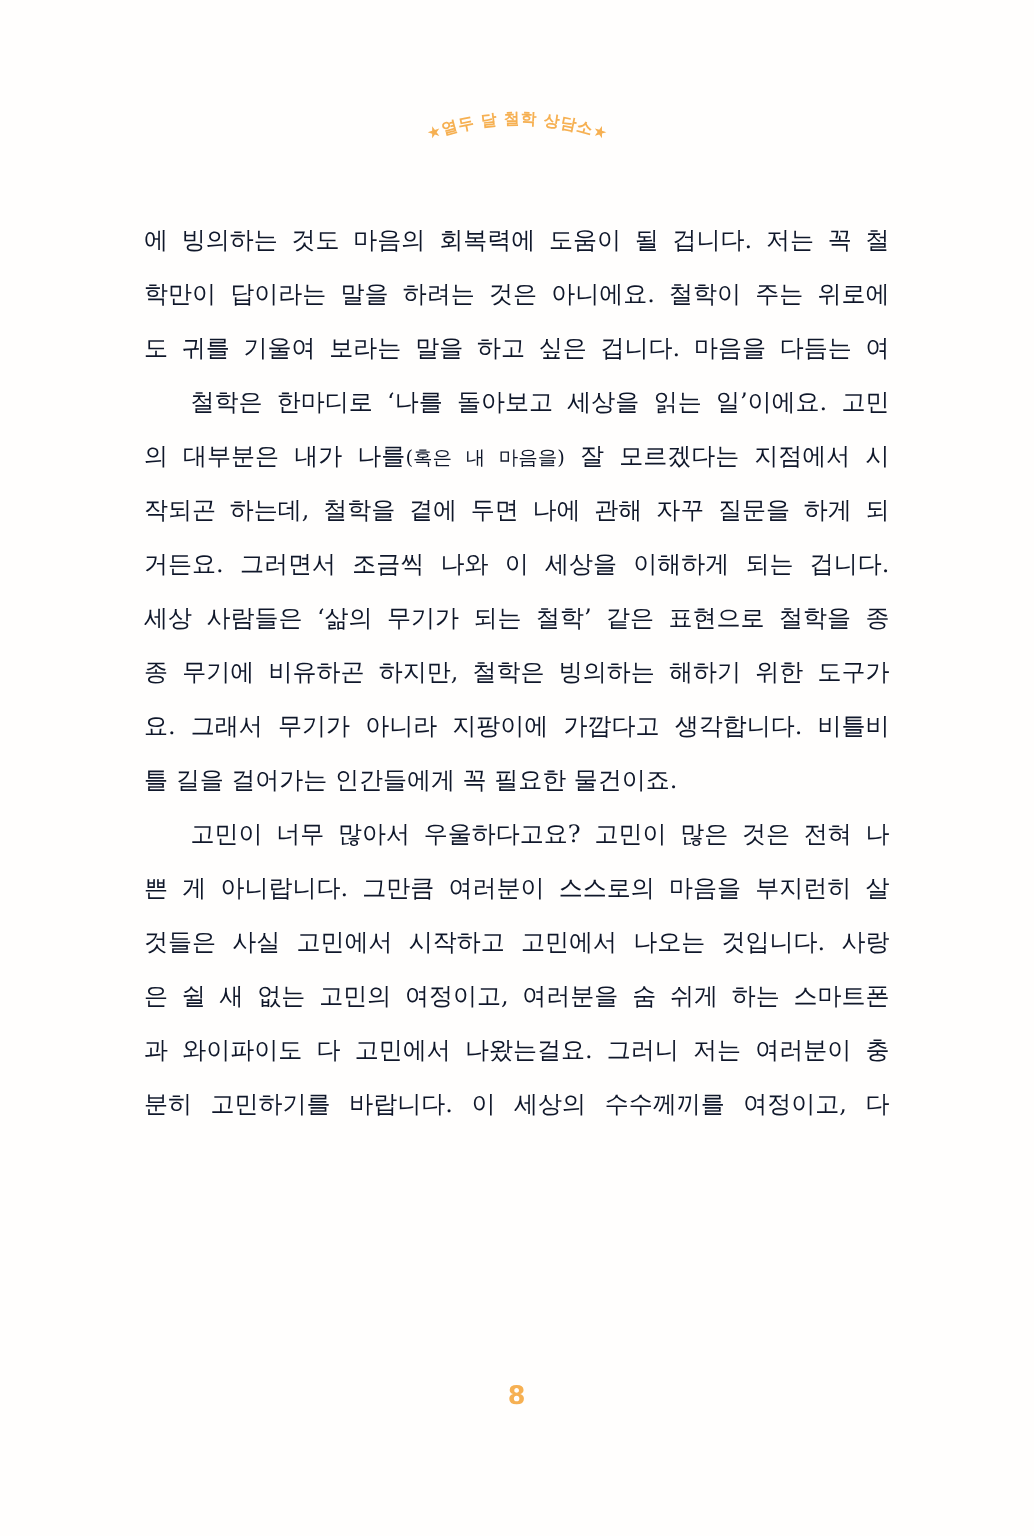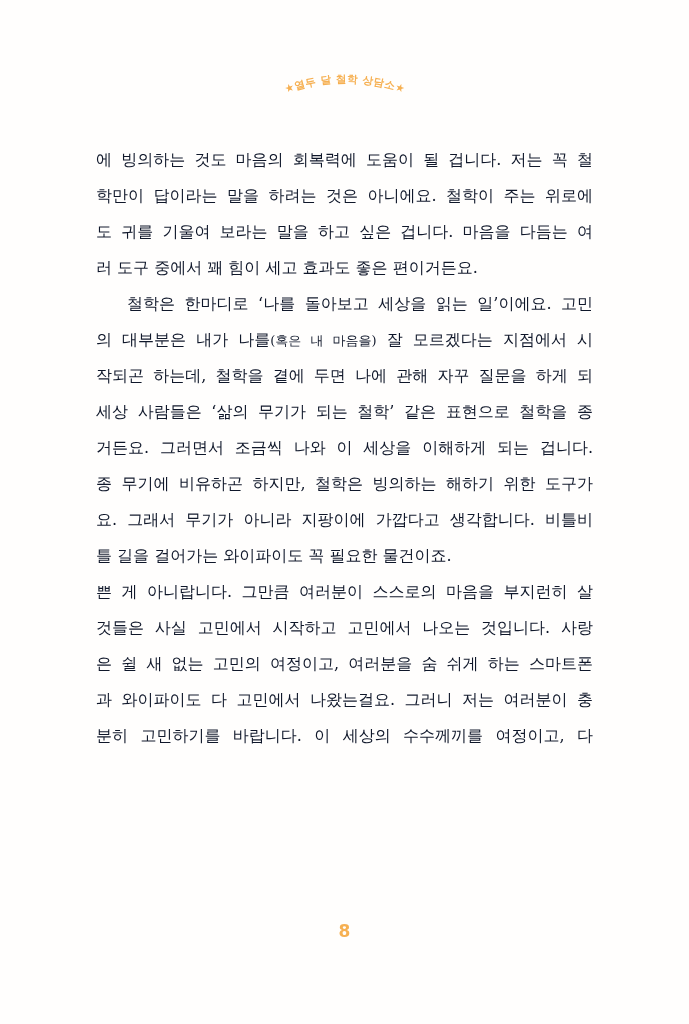--- a/index.html
+++ b/index.html
@@ -85,29 +85,29 @@
       <text fill="#F6B052">
         <textPath href="#head-arc" startOffset="50%" text-anchor="middle">★열두 달 철학 상담소★</textPath>
       </text>
     </svg>
   </div>
 
   <div class="body-text">
       <div class="text-line">에 빙의하는 것도 마음의 회복력에 도움이 될 겁니다. 저는 꼭 철</div>
       <div class="text-line">학만이 답이라는 말을 하려는 것은 아니에요. 철학이 주는 위로에</div>
       <div class="text-line">도 귀를 기울여 보라는 말을 하고 싶은 겁니다. 마음을 다듬는 여</div>
-      <div class="text-line pend">러 도구 중에서 꽤 힘이 세고 효과도 좋은 편이거든요.</div>
       <div class="text-line ind">철학은 한마디로 ‘나를 돌아보고 세상을 읽는 일’이에요. 고민</div>
       <div class="text-line"><span>의 대부분은 내가 나를</span><span class="small-paren">(혹은 내 마음을)</span><span> 잘 모르겠다는 지점에서 시</span></div>
       <div class="text-line">작되곤 하는데, 철학을 곁에 두면 나에 관해 자꾸 질문을 하게 되</div>
+      <div class="text-line">거든요. 그러면서 조금씩 나와 이 세상을 이해하게 되는 겁니다.</div>
       <div class="text-line">세상 사람들은 ‘삶의 무기가 되는 철학’ 같은 표현으로 철학을 종</div>
-      <div class="text-line">거든요. 그러면서 조금씩 나와 이 세상을 이해하게 되는 겁니다.</div>
       <div class="text-line">종 무기에 비유하곤 하지만, 철학은 빙의하는 해하기 위한 도구가</div>
       <div class="text-line">요. 그래서 무기가 아니라 지팡이에 가깝다고 생각합니다. 비틀비</div>
-      <div class="text-line pend">틀 길을 걸어가는 와이파이도 꼭 필요한 물건이죠.</div>
+      <div class="text-line pend">틀 길을 걸어가는 인간들에게 꼭 필요한 물건이죠.</div>
+      <div class="text-line ind">고민이 너무 많아서 우울하다고요? 고민이 많은 것은 전혀 나</div>
       <div class="text-line">쁜 게 아니랍니다. 그만큼 여러분이 스스로의 마음을 부지런히 살</div>
       <div class="text-line">것들은 사실 고민에서 시작하고 고민에서 나오는 것입니다. 사랑</div>
       <div class="text-line">은 쉴 새 없는 고민의 여정이고, 여러분을 숨 쉬게 하는 스마트폰</div>
       <div class="text-line">과 와이파이도 다 고민에서 나왔는걸요. 그러니 저는 여러분이 충</div>
       <div class="text-line">분히 고민하기를 바랍니다. 이 세상의 수수께끼를 여정이고, 다</div>
     </div>
 
   <div class="page-number">8</div>
 
 </div>

